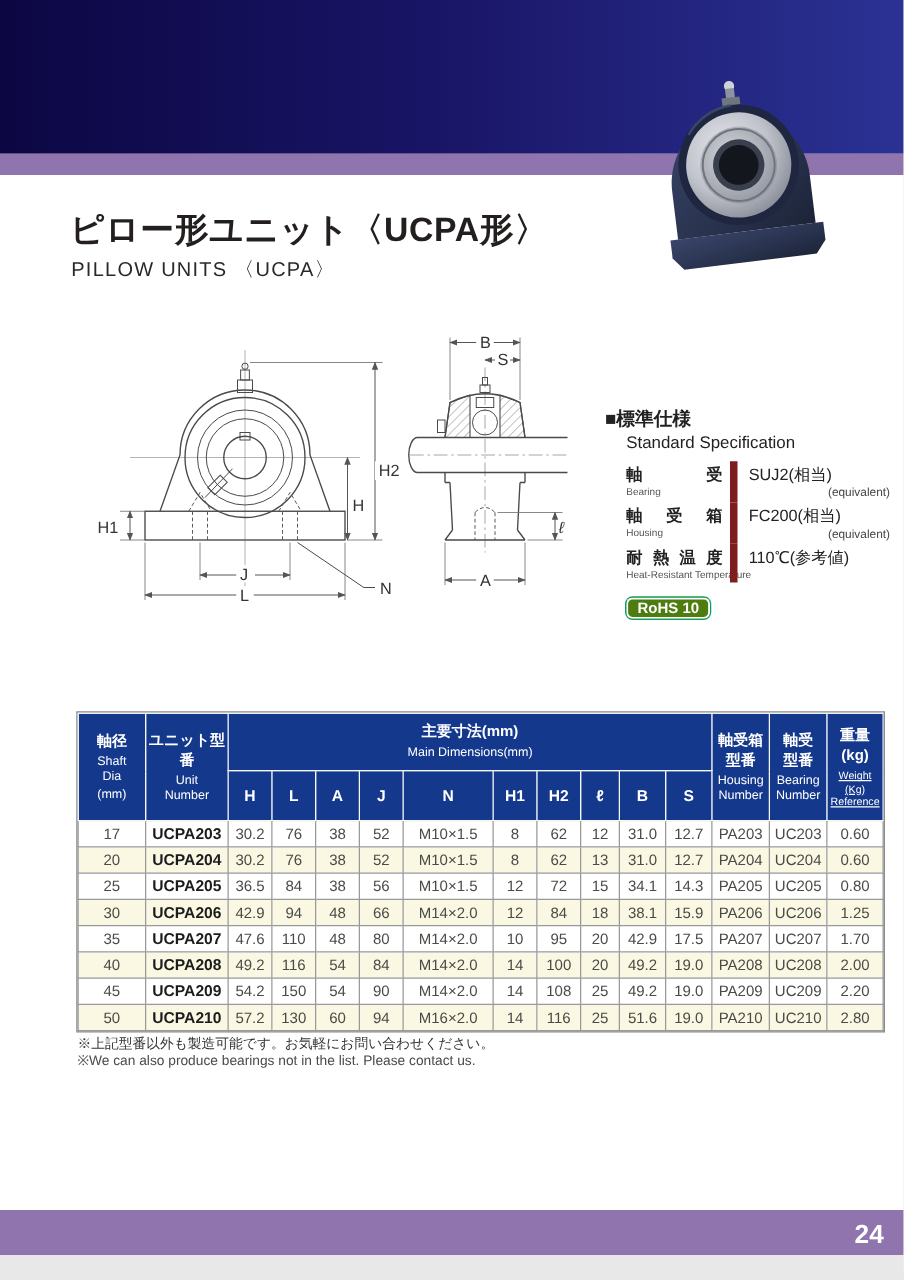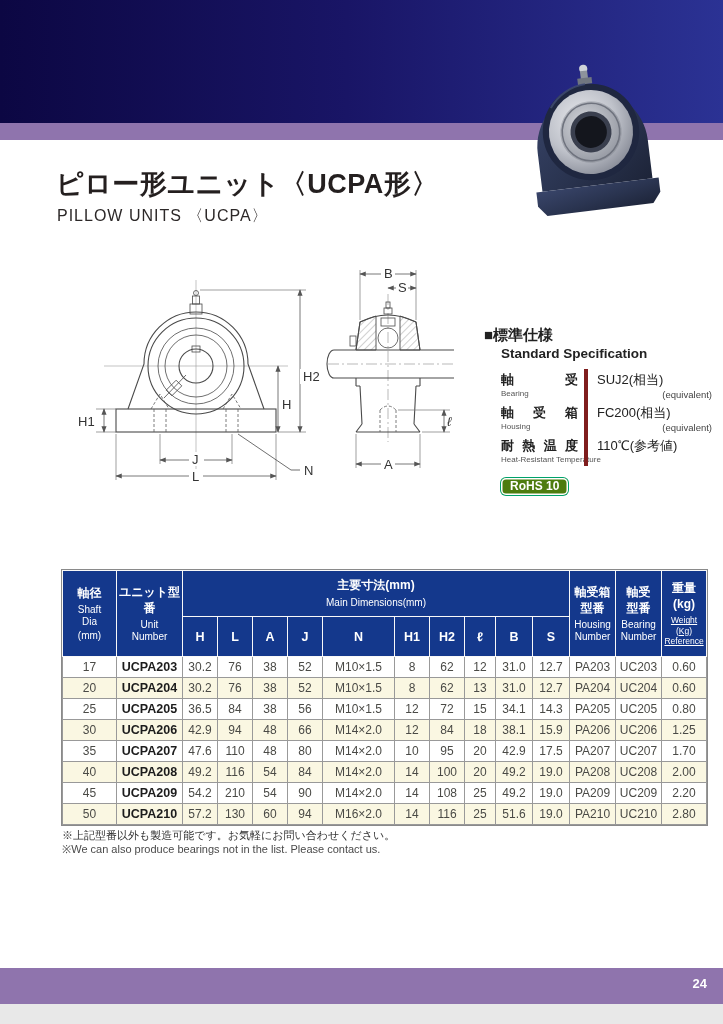--- a/index.html
+++ b/index.html
@@ -24,26 +24,26 @@
   .cl{stroke:#9a9a9a;stroke-width:.6;}
   .cdash{stroke:#8a8a8a;stroke-width:.6;stroke-dasharray:11 3 2 3;fill:none;}
   .dashed{fill:none;stroke:#5a5a5a;stroke-width:.8;stroke-dasharray:3 2;}
   .dim{stroke:#555;stroke-width:.8;fill:none;}
   .ext{stroke:#777;stroke-width:.7;fill:none;}
   .dimlabel{font-family:"Liberation Sans",sans-serif;font-size:13px;fill:#333;}
   .lblbg{fill:#fff;}
   
   .spec{position:absolute;left:484px;top:326px;width:232px;}
   .spec-h-jp{font-size:15px;font-weight:bold;color:#222;}
-  .spec-h-en{font-size:13.5px;font-weight:bold;color:#222;margin:1px 0 8px 17px;}
+  .spec-h-en{font-size:13.5px;font-weight:normal;color:#222;margin:1px 0 8px 17px;}
   .spec-row{display:flex;align-items:stretch;}
   .spec-label{width:100px;padding:2px 6px 2px 17px;}
   .spec-label-jp{display:block;font-size:13px;font-weight:bold;color:#222;text-align:justify;text-align-last:justify;}
   .spec-label-en{display:block;font-size:8px;color:#555;white-space:nowrap;}
-  .spec-value{flex:1;border-left:4px solid #7f1d1d;padding:2px 0 2px 9px;}
+  .spec-value{flex:1;border-left:6px solid #7f1d1d;padding:2px 0 2px 9px;}
   .spec-value-main{display:block;font-size:13px;color:#222;}
   .spec-value-sub{display:block;font-size:9.5px;color:#444;margin-left:20px;}
   .sub-right .spec-value-sub{text-align:right;padding-right:4px;}
   .rohs{display:inline-block;margin:12px 0 0 17px;background:#4d7c0f;color:#fff;
     font-weight:bold;font-size:12px;padding:1px 9px 2px;border-radius:5px;
     box-shadow:inset 0 0 0 1.5px #fff,0 0 0 1px #00a26a;}
   
   .table-wrap{position:absolute;left:62px;top:570px;width:640px;}
   table{border-collapse:collapse;width:640px;table-layout:fixed;outline:1px solid #8a8a8a;}
   th{background:#14388c;color:#fff;border:1px solid #f8f8f8;text-align:center;vertical-align:middle;padding:2px 1px;}
@@ -54,21 +54,21 @@
   .h1row th{height:46px;}
   .th-dim{height:40px;font-size:12.5px;font-weight:bold;}
   td{border:1px solid #999;font-size:12px;color:#4a4a46;text-align:center;height:21px;padding:1px 2px;background:#fff;overflow:hidden;white-space:nowrap;}
   tbody tr:nth-child(even) td{background:#faf7e2;}
   .cell-unit{font-weight:bold;color:#1c1c1c;font-size:12.5px;}
   
   .footnotes{position:absolute;left:62px;top:829px;line-height:1.25;}
   .fn-jp{font-size:11px;color:#333;display:block;}
   .fn-en{font-size:11px;color:#4a4a4a;display:block;}
   .footer{position:absolute;left:0;bottom:0;width:723px;height:36px;background:#8f74ad;}
-  .pageno{position:absolute;right:16px;top:8px;color:#fff;font-size:13px;font-weight:bold;}
+  .pageno{position:absolute;right:16px;top:8px;color:#fff;font-size:21px;font-weight:bold;}
 </style>
 </head>
 <body>
 
 <div class="page">
 
   <div class="band"></div>
   <div class="stripe"></div>
 
   <svg class="photo" viewBox="0 0 134 152">
@@ -434,21 +434,21 @@
             <td>49.2</td>
             <td>19.0</td>
             <td>PA208</td>
             <td>UC208</td>
             <td>2.00</td>
           </tr>
           <tr>
             <td>45</td>
             <td class="cell-unit">UCPA209</td>
             <td>54.2</td>
-            <td>210</td>
+            <td>150</td>
             <td>54</td>
             <td>90</td>
             <td>M14×2.0</td>
             <td>14</td>
             <td>108</td>
             <td>25</td>
             <td>49.2</td>
             <td>19.0</td>
             <td>PA209</td>
             <td>UC209</td>

